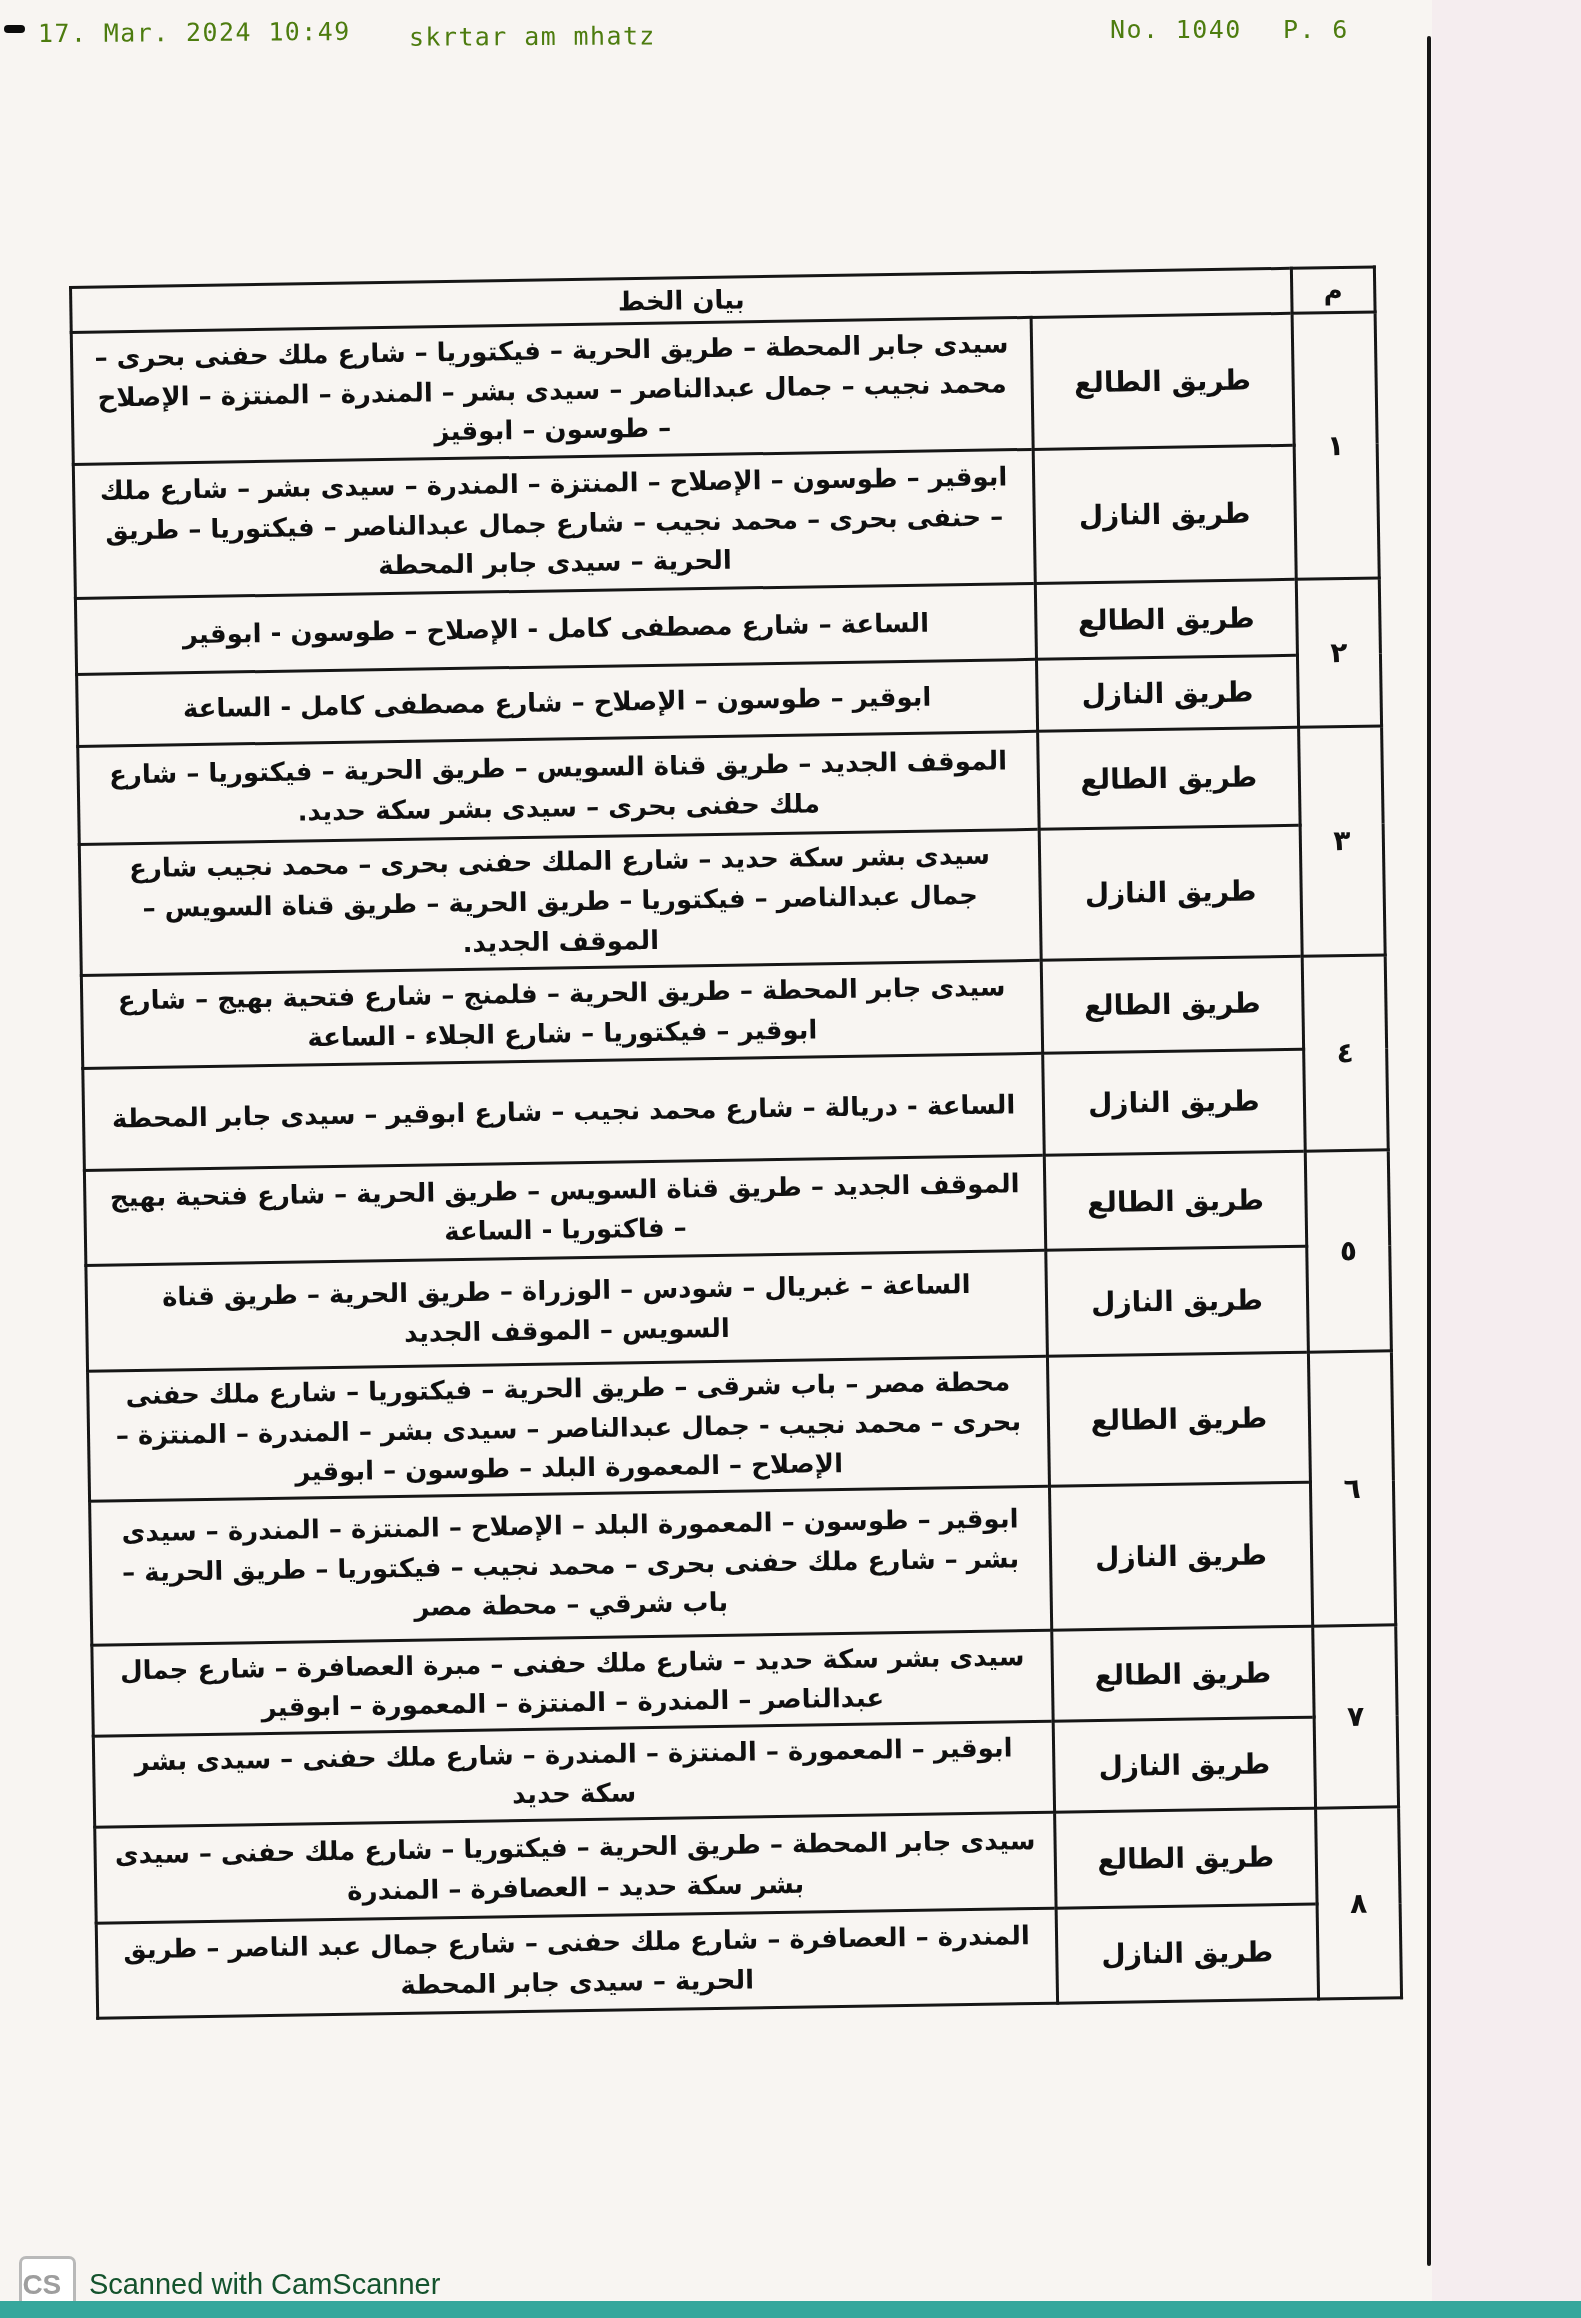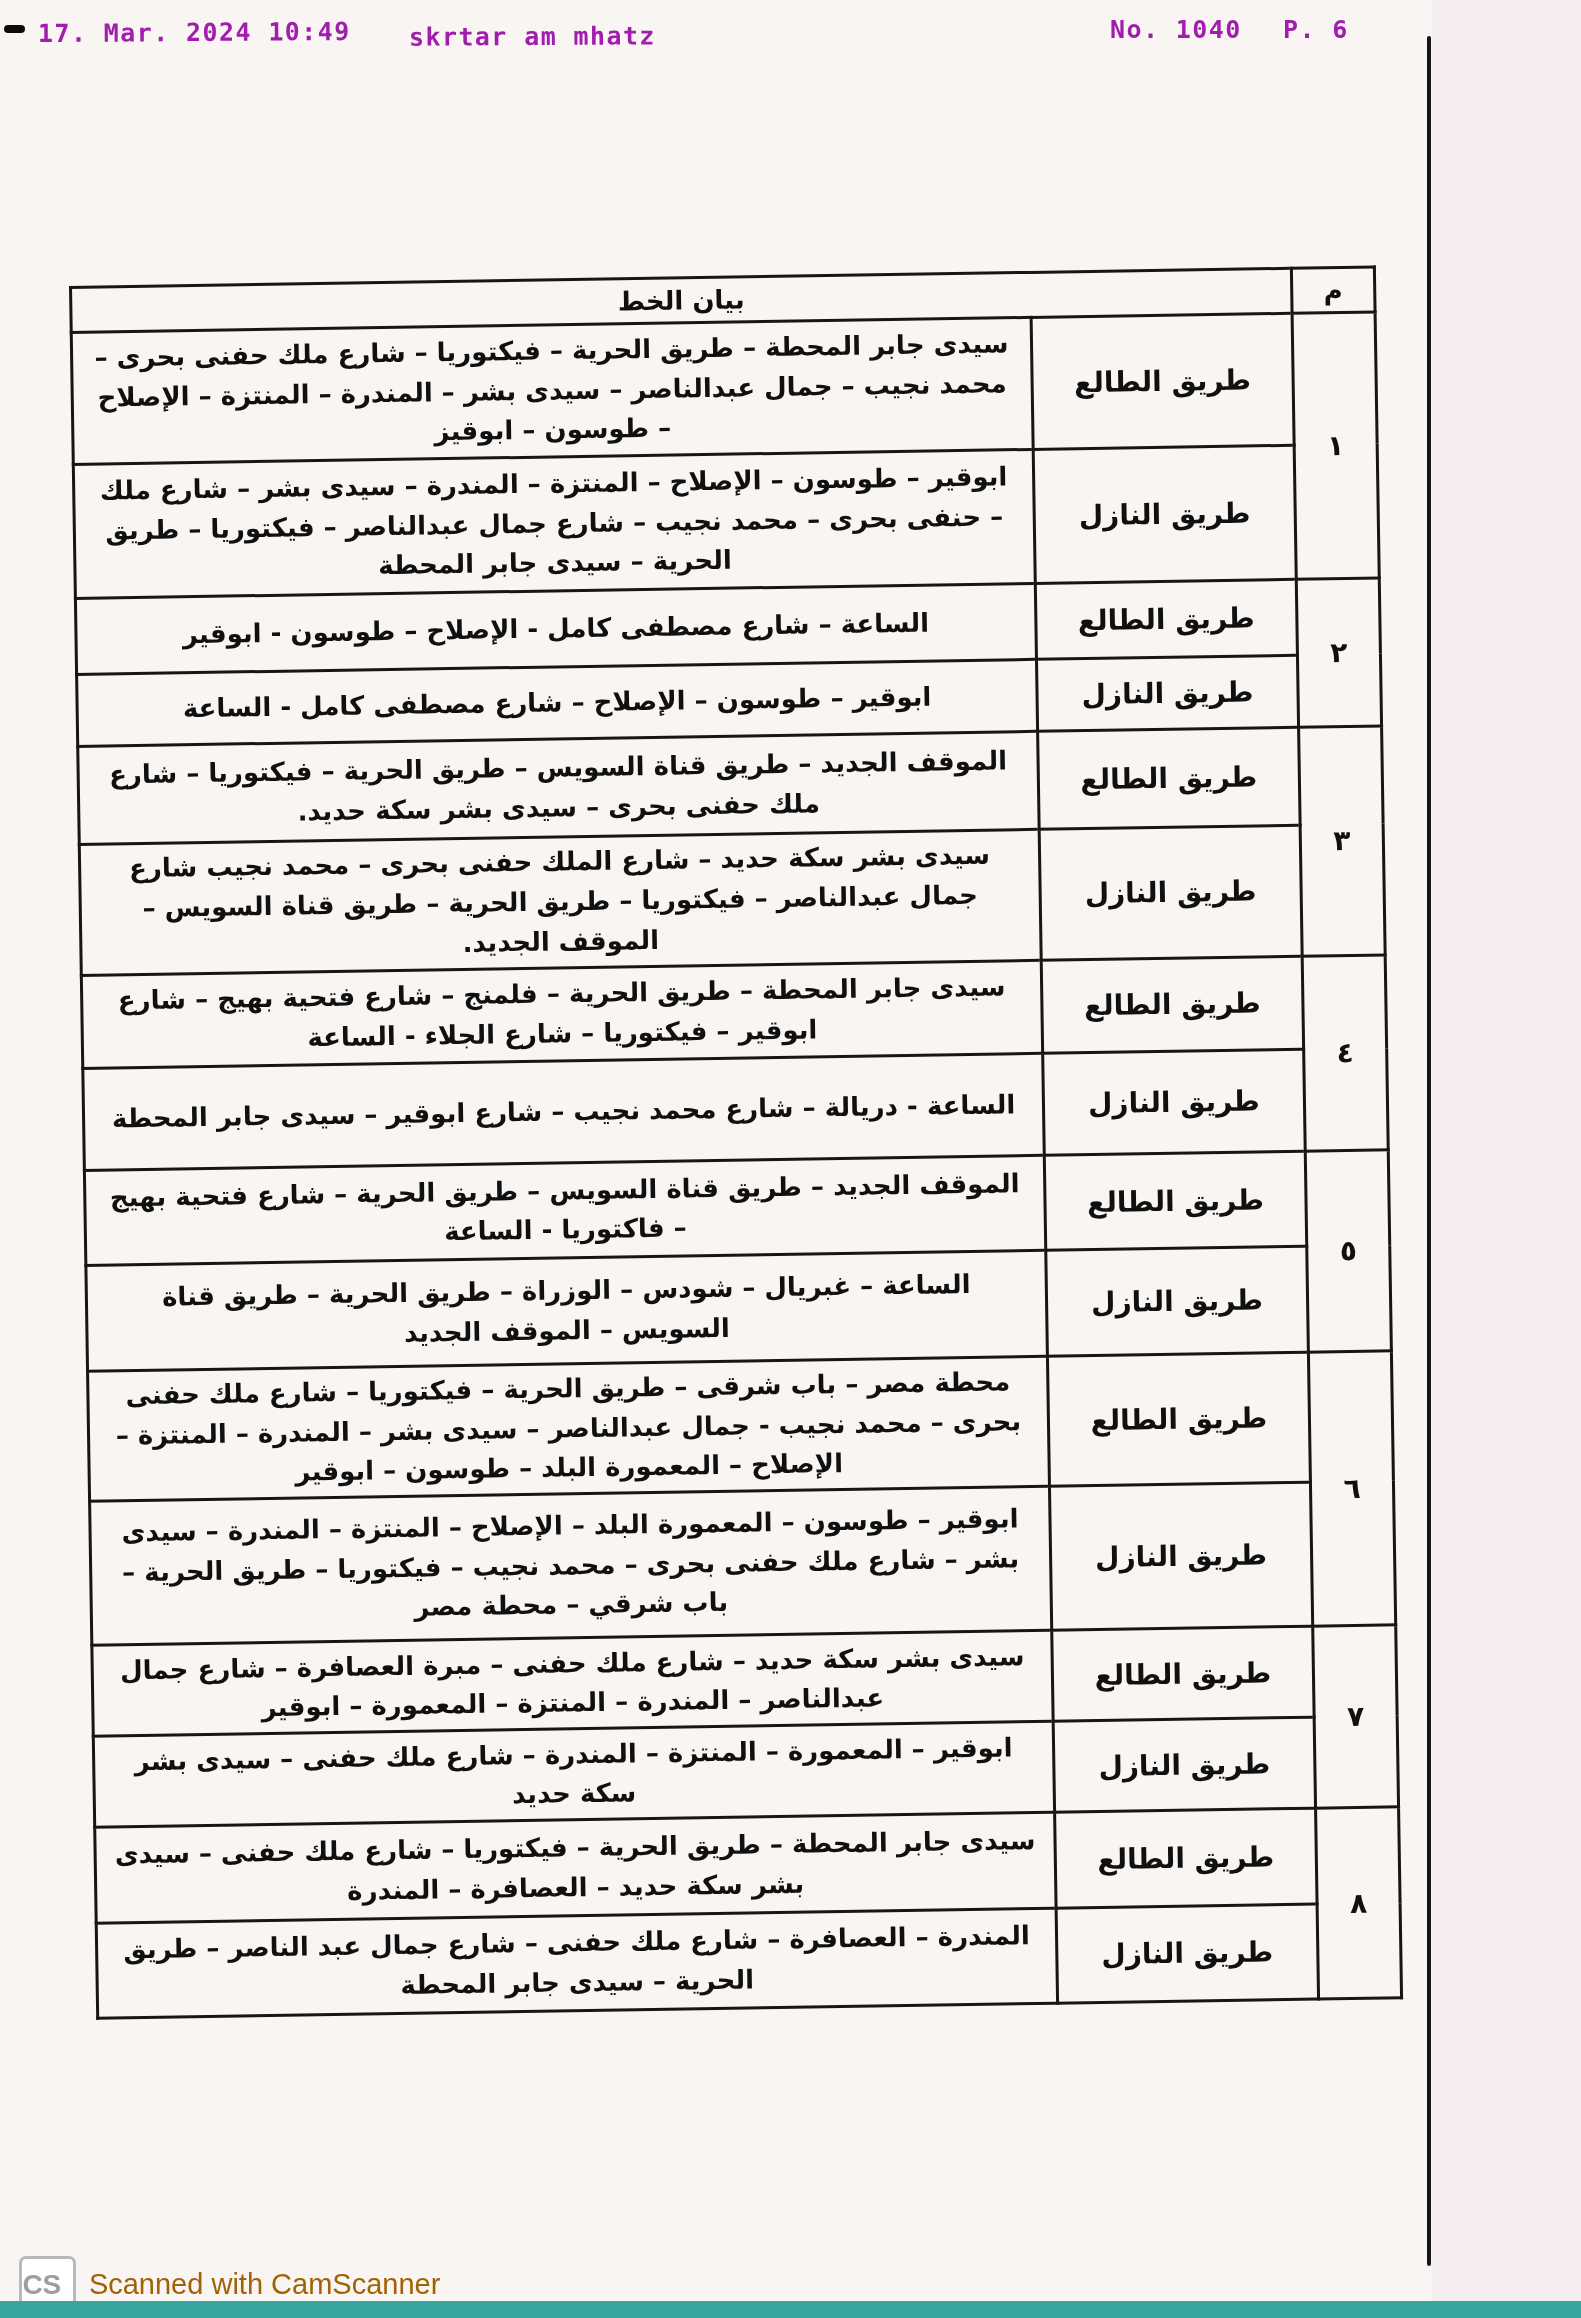--- a/index.html
+++ b/index.html
@@ -8,21 +8,21 @@
     background:#f8f5f2;
     font-family:"DejaVu Sans", sans-serif;
   }
   
   .right-tint{position:absolute;top:0;right:0;width:149px;height:100%;background:#f5edef;}
   .fold-line{position:absolute;left:1427px;top:36px;width:4.2px;height:2230px;background:#17171a;border-radius:2.1px;}
   .corner-dash{position:absolute;left:4.2px;top:25px;width:21px;height:8.3px;background:#0c0c0c;border-radius:4.2px;}
 
   
   .fax-header{position:absolute;top:9.7px;left:0;width:1581px;height:49px;
-    font-family:"DejaVu Sans Mono", monospace;color:#a21caf;font-size:25px;font-weight:bold;letter-spacing:1.4px;}
+    font-family:"DejaVu Sans Mono", monospace;color:#4d7c0f;font-size:25px;font-weight:normal;letter-spacing:1.4px;}
   .fax-dt{position:absolute;left:38px;top:8.3px;transform:rotate(-0.4deg);}
   .fax-sender{position:absolute;left:409px;top:12.5px;transform:rotate(-0.3deg);}
   .fax-no{position:absolute;left:1110px;top:5.5px;}
   .fax-page{position:absolute;left:1283px;top:5.5px;}
 
   
   .scan-table{
     position:absolute;left:69px;top:286px;width:1307px;
     border-collapse:collapse;direction:rtl;
     transform:rotate(-0.9deg);transform-origin:0 0;
@@ -34,21 +34,21 @@
   td.desc-cell{font-size:26px;font-weight:bold;text-align:center;padding:4.2px 18px;line-height:1.52;}
   td.hdr-line{height:40px;font-size:26px;font-weight:bold;text-align:center;letter-spacing:0.7px;}
   td.hdr-num{height:40px;font-size:26px;font-weight:bold;text-align:center;}
 
   
   .watermark{position:absolute;left:19.4px;top:2256px;display:flex;align-items:center;gap:12.5px;color:#b9b9b9;}
   .cs-badge{width:51px;height:51px;border:3.5px solid #b9b9b9;border-radius:7px;position:relative;
     display:flex;align-items:center;background:#fff;}
   .cs-badge span{font-size:28px;font-weight:bold;color:#9e9e9e;font-family:"Liberation Sans", sans-serif;}
   .cs-badge::after{content:"";position:absolute;left:-3.5px;right:-3.5px;bottom:-9.7px;height:11px;background:#b0b0b0;border-radius:0 0 7px 7px;}
-  .watermark-text{font-family:"Liberation Sans", sans-serif;font-size:29px;color:#a16207;}
+  .watermark-text{font-family:"Liberation Sans", sans-serif;font-size:29px;color:#14532d;}
   .footer-bar{position:absolute;left:0;bottom:0;width:1581px;height:18px;}
 </style>
 </head>
 <body>
 
 <div class="right-tint"></div>
 <div class="fold-line" style="background: rgb(22, 22, 22);"></div>
 <div class="corner-dash"></div>
 
 <div class="fax-header">

